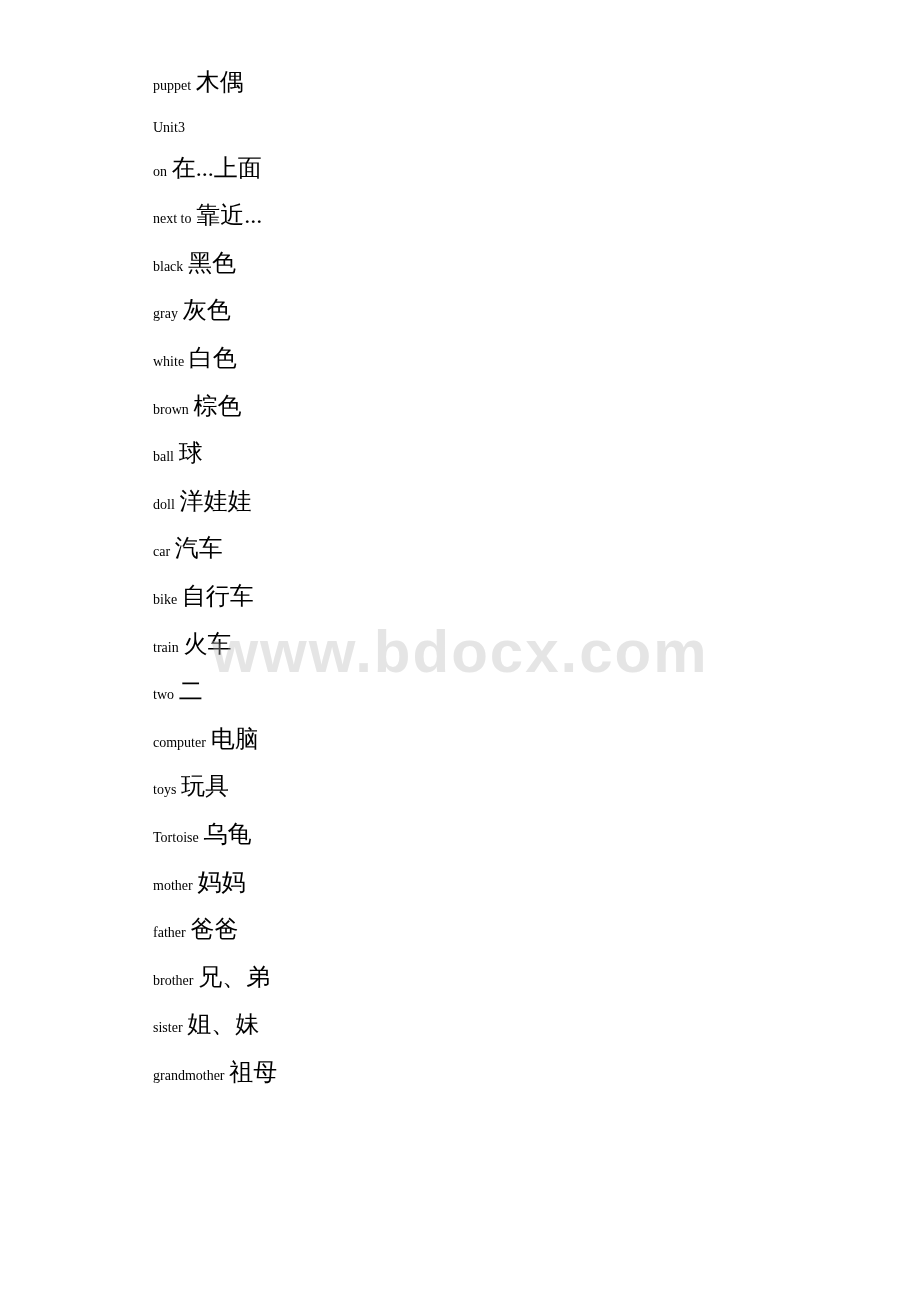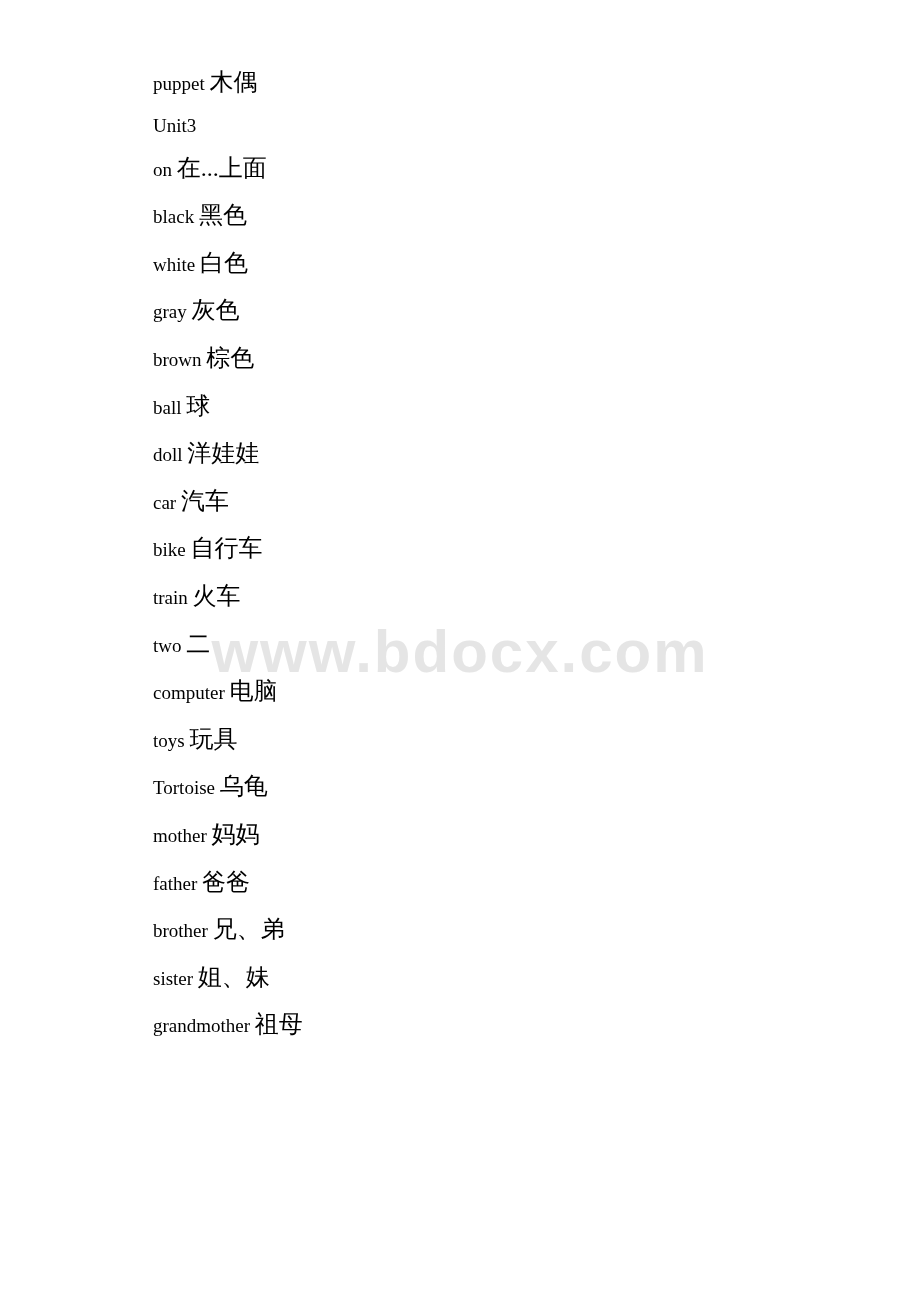--- a/index.html
+++ b/index.html
@@ -44,40 +44,41 @@
     }
 
     .unit-label {
       font-size: 19px;
       line-height: 1.9;
       margin-bottom: 2px;
     }
 
     .english {
       font-family: "Times New Roman", serif;
-      font-size: 19px;
+      font-size: 14px;
     }
 
     .chinese {
       font-family: "SimSun", "宋体", serif;
       font-size: 24px;
     }
   </style>
 </head>
 <body>
 
 <div class="watermark">www.bdocx.com</div>
 
 <div class="content">
 <div class="vocab-item"><span class="english">puppet</span>  <span class="chinese">木偶</span></div>
     <div class="unit-label"><span class="english">Unit3</span></div>
     <div class="vocab-item"><span class="english">on</span>  <span class="chinese">在...上面</span></div>
+    <div class="vocab-item"><span class="english">next to</span>  <span class="chinese">靠近...</span></div>
     <div class="vocab-item"><span class="english">black</span>  <span class="chinese">黑色</span></div>
+    <div class="vocab-item"><span class="english">gray</span>  <span class="chinese">灰色</span></div>
     <div class="vocab-item"><span class="english">white</span>  <span class="chinese">白色</span></div>
-    <div class="vocab-item"><span class="english">gray</span>  <span class="chinese">灰色</span></div>
     <div class="vocab-item"><span class="english">brown</span>  <span class="chinese">棕色</span></div>
     <div class="vocab-item"><span class="english">ball</span>  <span class="chinese">球</span></div>
     <div class="vocab-item"><span class="english">doll</span>  <span class="chinese">洋娃娃</span></div>
     <div class="vocab-item"><span class="english">car</span>  <span class="chinese">汽车</span></div>
     <div class="vocab-item"><span class="english">bike</span>  <span class="chinese">自行车</span></div>
     <div class="vocab-item"><span class="english">train</span>  <span class="chinese">火车</span></div>
     <div class="vocab-item"><span class="english">two</span>  <span class="chinese">二</span></div>
     <div class="vocab-item"><span class="english">computer</span>  <span class="chinese">电脑</span></div>
     <div class="vocab-item"><span class="english">toys</span>  <span class="chinese">玩具</span></div>
     <div class="vocab-item"><span class="english">Tortoise</span>  <span class="chinese">乌龟</span></div>

